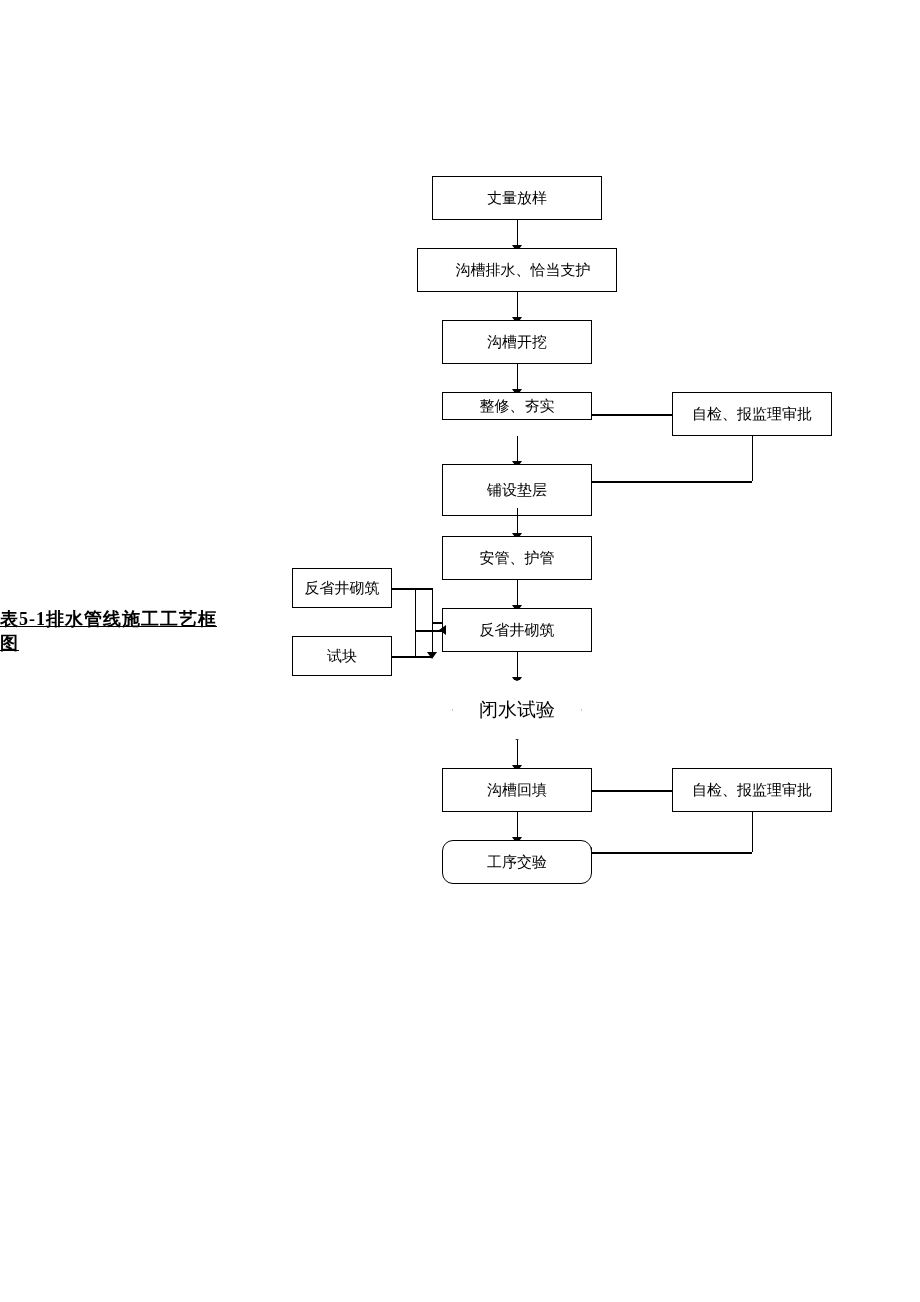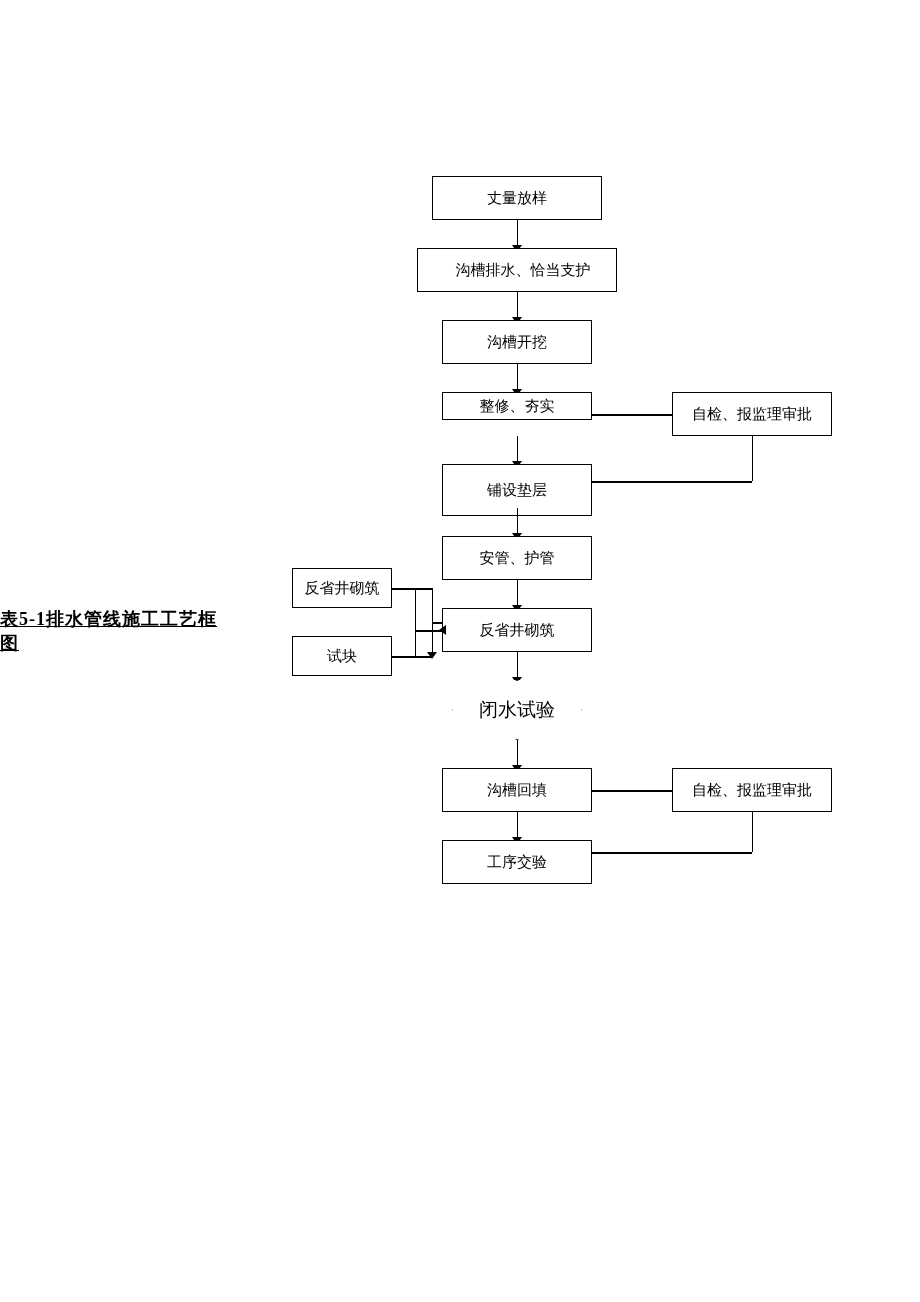--- a/index.html
+++ b/index.html
@@ -215,18 +215,18 @@
 
     <div class="arrow-v" style="left:520px; top:636px; height:40px;"></div>
 
     <div class="arrow-h" style="left:360px; top:676px; width:160px;"></div>
 
     <div class="arrowhead-left" style="left:353px; top:671px;"></div>
 
     <div class="arrow-v" style="left:285px; top:636px; height:28px;"></div>
     <div class="arrowhead-down" style="left:280px; top:661px;"></div>
 
-    <div class="box" style="left:210px; top:664px; width:150px; height:44px;">
+    <div class="box" style="left:210px; top:664px; width:150px; height:44px;border-radius:11px;">
       <span>工序交验</span>
     </div>
 
   </div>
 </div>
 
 </body></html>

